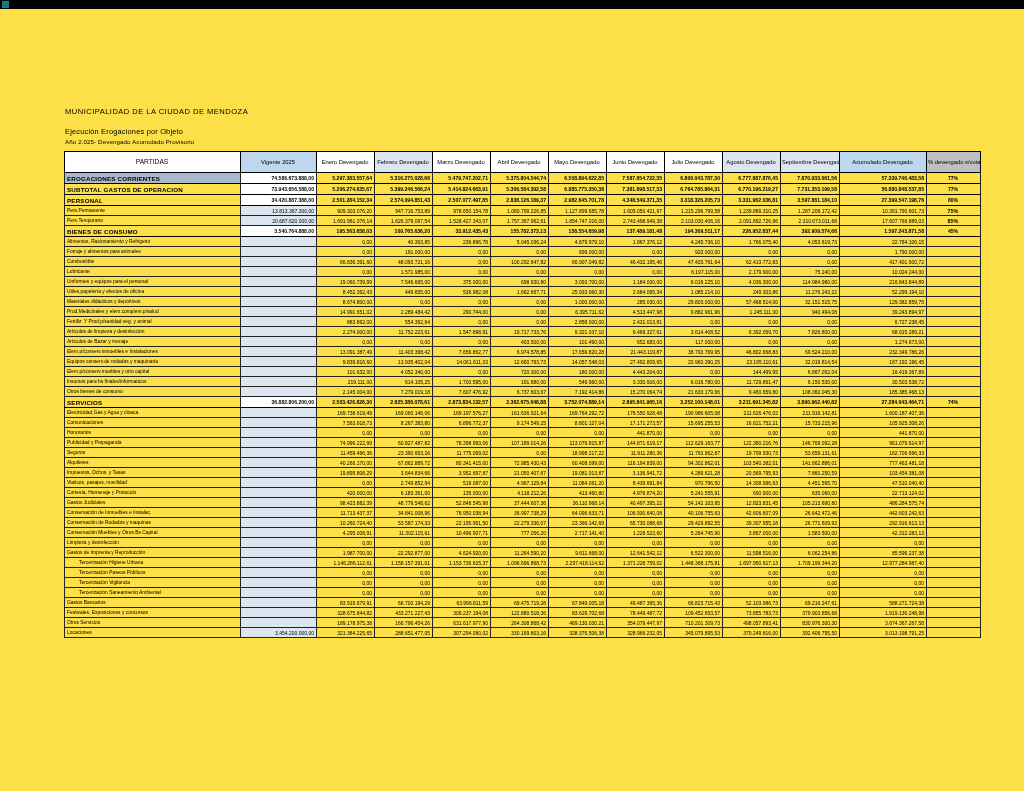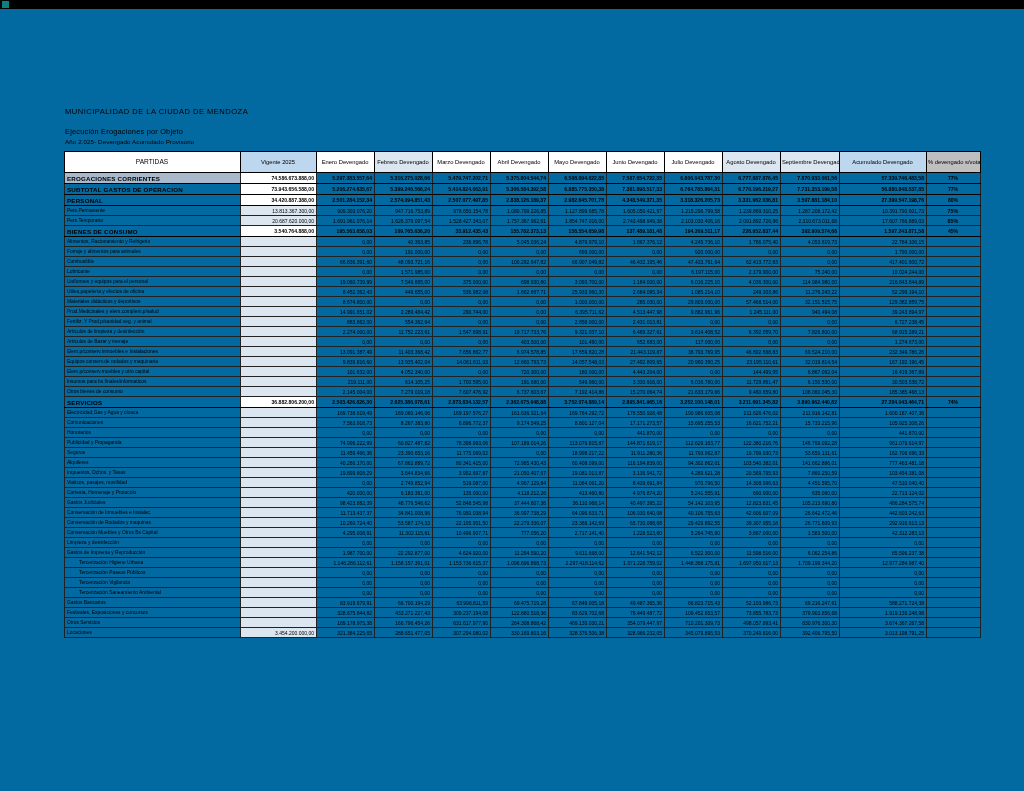--- a/index.html
+++ b/index.html
@@ -1,16 +1,16 @@
 <!DOCTYPE html>
 <html><head>
 <meta charset="utf-8">
 <style>
   html,body{margin:0;padding:0;background:#e8e8e8;}
-  #page{position:relative;width:1024px;height:791px;background:#0369a1;overflow:hidden;
+  #page{position:relative;width:1024px;height:791px;background:#fde047;overflow:hidden;
         font-family:"Liberation Sans", sans-serif;color:#000;}
   
   #top-bar{position:absolute;left:0;top:0;width:1024px;height:9px;background:#000;}
   #accent-sq{position:absolute;left:2px;top:1px;width:7px;height:7px;background:#0b7f82;}
   
   #org-title{position:absolute;left:65px;top:107px;font-size:7.6px;letter-spacing:.45px;font-weight:500;}
   #doc-title{position:absolute;left:65px;top:127px;font-size:7.4px;letter-spacing:.2px;}
   #doc-subtitle{position:absolute;left:65px;top:138px;font-size:6.2px;letter-spacing:.1px;}
   
   #tbl-wrap{position:absolute;left:64px;top:151px;}

